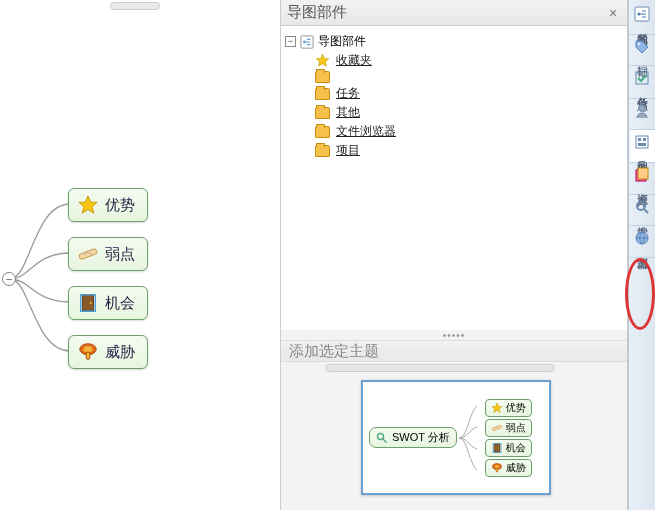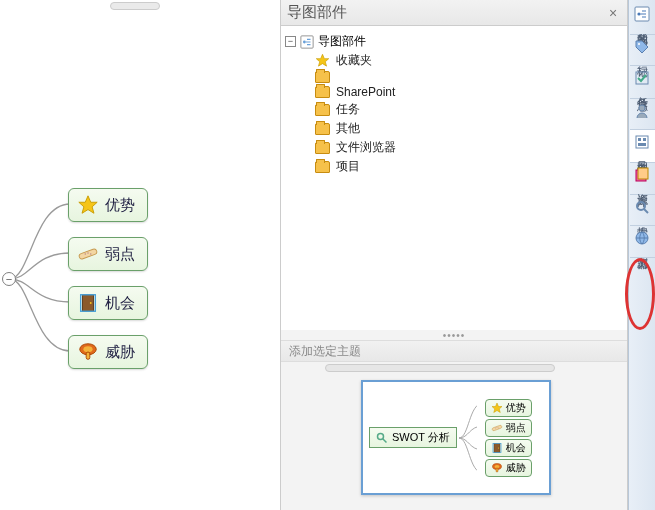--- a/index.html
+++ b/index.html
@@ -20,34 +20,34 @@
   .panel { width: 348px; height: 510px; border-left:1px solid #ccc; border-right:1px solid #ccc; display:flex; flex-direction:column; background:#fff; }
   .panel-header { height:26px; display:flex; align-items:center; padding:0 6px; background:linear-gradient(#f2f2f2,#e8e8e8); border-bottom:1px solid #ccc; color:#555; font-size:15px; }
   .panel-header .title { flex:1; }
   .panel-header .close { width:16px; text-align:center; color:#777; cursor:pointer; font-size:14px; }
 
   .tree { flex:1; overflow:auto; padding:6px 4px; }
   .tree-root { display:flex; align-items:center; gap:4px; padding:1px 0; }
   .tree-root .toggle { width:11px; height:11px; border:1px solid #888; font-size:9px; line-height:9px; text-align:center; color:#444; }
   .tree-root .map-icon { width:14px; height:14px; }
   .tree-children { margin-left:30px; }
-  .tree-item { display:flex; align-items:center; gap:6px; padding:1px 0; color:#222; }
+  .tree-item { display:flex; align-items:center; gap:6px; padding:1px 0; color:#222;text-decoration:underline; }
   .tree-item .folder { width:15px; height:12px; background:#f6c14a; border:1px solid #c78c10; border-radius:2px 2px 1px 1px; position:relative; }
   .tree-item .folder::before { content:""; position:absolute; left:0; top:-3px; width:7px; height:3px; background:#f6c14a; border:1px solid #c78c10; border-bottom:none; border-radius:1px 1px 0 0; }
   .tree-item .star { width:15px; height:15px; }
 
   .drag-handle { height:10px; display:flex; justify-content:center; align-items:center; background:#f3f3f3; }
   .drag-handle span { font-size:10px; color:#999; letter-spacing:1px; }
 
-  .add-bar { height:22px; display:flex; align-items:center; padding:0 8px; background:linear-gradient(#f1f1f1,#e8e8e8); color:#888; font-size:12px; border-top:1px solid #ddd; border-bottom:1px solid #ddd; }
+  .add-bar { height:22px; display:flex; align-items:center; padding:0 8px; background:linear-gradient(#f1f1f1,#e8e8e8); color:#888; font-size:15px; border-top:1px solid #ddd; border-bottom:1px solid #ddd; }
 
   .preview-pane { height:148px; background:#f3f3f3; padding:10px 8px; position:relative; }
   .preview-scroll-top { position:absolute; top:2px; left:44px; width:230px; height:8px; border:1px solid #ccc; border-radius:4px; background:#e6e6e6; }
   .preview-window { position:absolute; top:18px; left:80px; width:190px; height:115px; border:2px solid #6a9fd4; background:#fff; box-shadow:0 1px 3px rgba(0,0,0,0.2); padding:6px; }
-  .pv-root { display:flex; align-items:center; gap:4px; padding:2px 6px; border:1px solid #6aa06a; border-radius:0; background:linear-gradient(#f5fbf0,#e7f5df); font-size:11px; }
+  .pv-root { display:flex; align-items:center; gap:4px; padding:2px 6px; border:1px solid #6aa06a; border-radius:7px; background:linear-gradient(#f5fbf0,#e7f5df); font-size:11px; }
   .pv-children { margin-left:8px; }
   .pv-child { display:flex; align-items:center; gap:3px; padding:1px 5px; border:1px solid #6aa06a; border-radius:4px; background:linear-gradient(#f5fbf0,#e7f5df); font-size:10px; margin:2px 0; }
   .pv-child .mini-icon { width:12px; height:12px; }
   .pv-conn { width:20px; }
 
   
   .side-tabs { width:27px; height:510px; background:linear-gradient(90deg,#e8eff7,#dce6f1); border-left:1px solid #b8c7d8; display:flex; flex-direction:column; align-items:center; padding-top:2px; }
   .side-tab { width:25px; display:flex; flex-direction:column; align-items:center; padding:4px 0 6px 0; color:#4a5a70; font-size:11px; cursor:pointer; border-bottom:1px solid #c2d0e0; }
   .side-tab .tab-icon { width:16px; height:16px; margin-bottom:2px; }
   .side-tab .tab-label { writing-mode:vertical-rl; text-orientation:upright; letter-spacing:1px; line-height:1; }
@@ -135,24 +135,20 @@
           <div class="tree-item">
             <span class="star">
               <svg width="15" height="15" viewBox="0 0 24 24">
                 <polygon points="12,2 15,9 22,9 16.5,14 18.5,21 12,17 5.5,21 7.5,14 2,9 9,9" fill="#f5c518" stroke="#c79a00" stroke-width="1"></polygon>
               </svg>
             </span>
             <span>收藏夹</span>
           </div>
           <div class="tree-item">
             <span class="folder"></span>
-          </div>
-          <div class="tree-item">
-            <span class="folder"></span>
-            <span>SharePoint</span>
           </div>
           <div class="tree-item">
             <span class="folder"></span>
             <span>任务</span>
           </div>
           <div class="tree-item">
             <span class="folder"></span>
             <span>其他</span>
           </div>
           <div class="tree-item">

